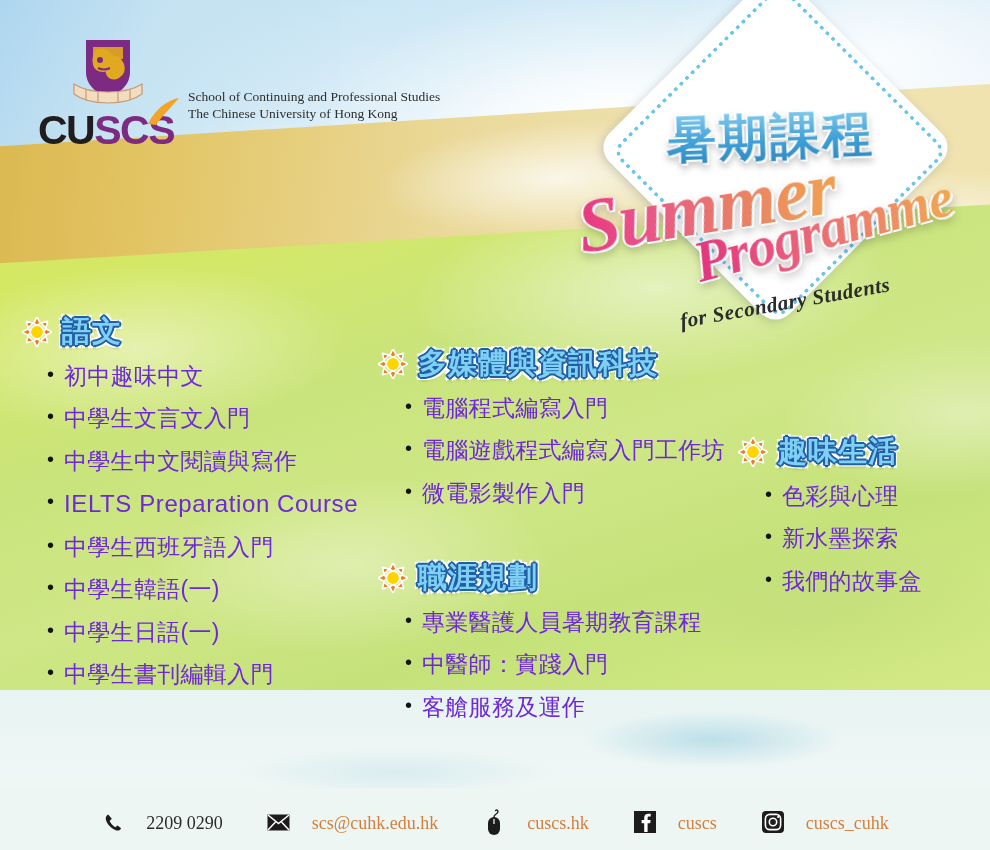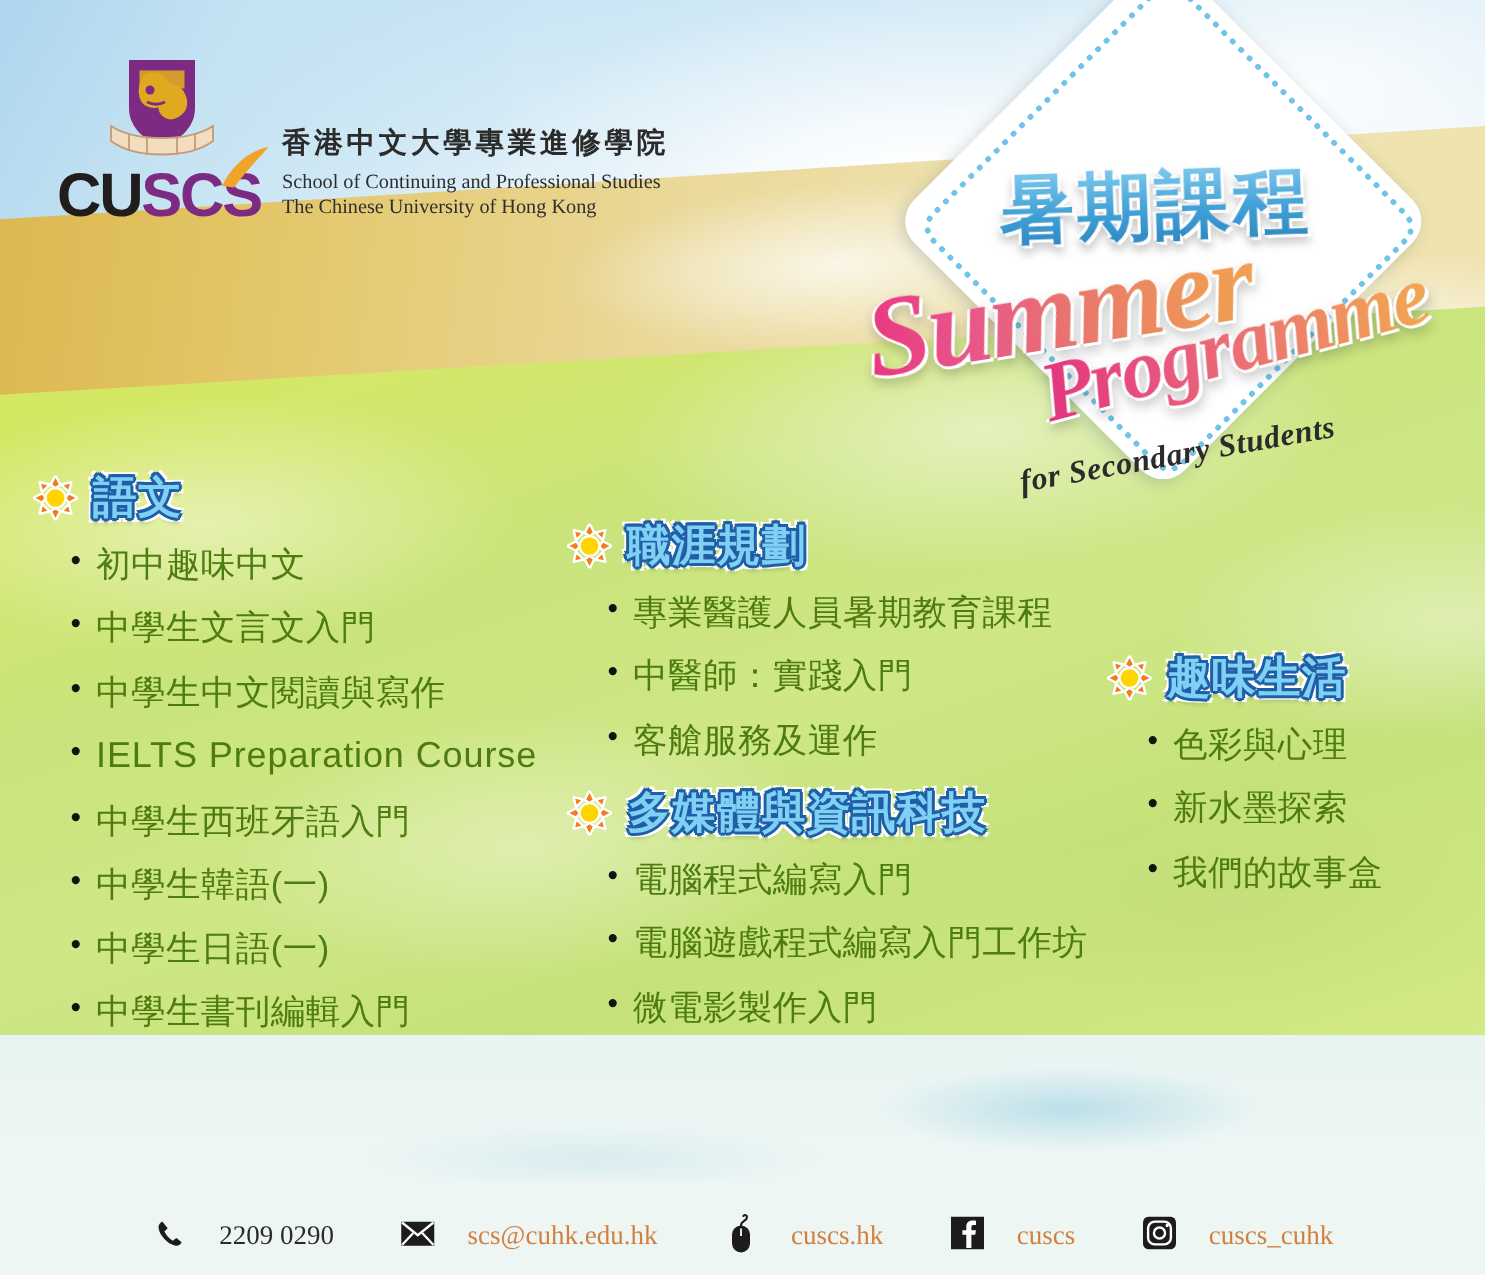--- a/index.html
+++ b/index.html
@@ -221,21 +221,21 @@
       3px 3px 0 #ffffff,-3px 3px 0 #ffffff,3px -3px 0 #ffffff,-3px -3px 0 #ffffff,
       0 4px 3px rgba(0,0,0,.16);
     white-space:nowrap;
   }
   .clist{list-style:none;margin:0;padding:0 0 0 42px;}
   .col-mid .clist{padding-left:44px;}
   .col-right .clist{padding-left:44px;}
   .clist li{
     position:relative;
     font-family:"Liberation Sans", sans-serif;
-    font-size:23px;color:#4d7c0f;line-height:1.45;
+    font-size:23px;color:#6d28d9;line-height:1.45;
     margin-bottom:9px;white-space:pre-line;letter-spacing:.3px;
   }
   .clist li::before{
     content:"\2022";
     position:absolute;left:-17px;top:0;font-size:20px;color:#121212;
   }
   .clist li.latin{font-size:24px;letter-spacing:.6px;}
 
   
   .footer{
@@ -281,21 +281,20 @@
         <span class="cu">CU</span><span class="scs">SCS</span>
       </div>
       <div class="swoosh">
         <svg width="34" height="28" viewBox="0 0 34 28">
           <path d="M2 26 C10 10 22 2 33 0 C26 8 18 16 10 27 Z" fill="#f0a428"></path>
         </svg>
       </div>
     </div>
 
     <div class="school-name">
-      <div class="school-cn">香港中文大學專業進修學院</div>
       <div class="school-en1">School of Continuing and Professional Studies</div>
       <div class="school-en2">The Chinese University of Hong Kong</div>
     </div>
   </div>
 
   <div class="diamond-wrap">
     <div class="diamond"></div>
     <div class="diamond-dots"></div>
     <div class="badge-text">
       <div class="t-cn-big">暑期課程</div>
@@ -332,20 +331,46 @@
         <li class="latin">IELTS Preparation Course</li>
         <li>中學生西班牙語入門</li>
         <li>中學生韓語(一)</li>
         <li>中學生日語(一)</li>
         <li>中學生書刊編輯入門</li>
       </ul>
     </div>
   </div>
 
   <div class="col col-mid">
+    <div class="section" style="margin-bottom:48px;">
+      <div class="sec-head">
+        <span class="sun">
+          <svg width="30" height="30" viewBox="0 0 30 30">
+            <g fill="#f47b20" stroke="#ffffff" stroke-width="1.6" stroke-linejoin="round">
+              <path d="M15 0 l3.2 6.2 L15 8.5 L11.8 6.2 Z"></path>
+              <path d="M15 30 l3.2 -6.2 L15 21.5 L11.8 23.8 Z"></path>
+              <path d="M0 15 l6.2 -3.2 L8.5 15 L6.2 18.2 Z"></path>
+              <path d="M30 15 l-6.2 -3.2 L21.5 15 L23.8 18.2 Z"></path>
+              <path d="M4.4 4.4 l6.6 1.6 L8.6 8.6 L6 11 Z"></path>
+              <path d="M25.6 4.4 l-6.6 1.6 L21.4 8.6 L24 11 Z"></path>
+              <path d="M4.4 25.6 l1.6 -6.6 L8.6 21.4 L11 24 Z"></path>
+              <path d="M25.6 25.6 l-1.6 -6.6 L21.4 21.4 L19 24 Z"></path>
+            </g>
+            <circle cx="15" cy="15" r="6.6" fill="#ffd400" stroke="#ffffff" stroke-width="1.4"></circle>
+          </svg>
+        </span>
+        <span class="sec-title">多媒體與資訊科技</span>
+      </div>
+      <ul class="clist">
+        <li>電腦程式編寫入門</li>
+        <li>電腦遊戲程式編寫入門工作坊</li>
+        <li>微電影製作入門</li>
+      </ul>
+    </div>
+
     <div class="section">
       <div class="sec-head">
         <span class="sun">
           <svg width="30" height="30" viewBox="0 0 30 30">
             <g fill="#f47b20" stroke="#ffffff" stroke-width="1.6" stroke-linejoin="round">
               <path d="M15 0 l3.2 6.2 L15 8.5 L11.8 6.2 Z"></path>
               <path d="M15 30 l3.2 -6.2 L15 21.5 L11.8 23.8 Z"></path>
               <path d="M0 15 l6.2 -3.2 L8.5 15 L6.2 18.2 Z"></path>
               <path d="M30 15 l-6.2 -3.2 L21.5 15 L23.8 18.2 Z"></path>
               <path d="M4.4 4.4 l6.6 1.6 L8.6 8.6 L6 11 Z"></path>
@@ -355,46 +380,20 @@
             </g>
             <circle cx="15" cy="15" r="6.6" fill="#ffd400" stroke="#ffffff" stroke-width="1.4"></circle>
           </svg>
         </span>
         <span class="sec-title">職涯規劃</span>
       </div>
       <ul class="clist">
         <li>專業醫護人員暑期教育課程</li>
         <li>中醫師：實踐入門</li>
         <li>客艙服務及運作</li>
-      </ul>
-    </div>
-
-    <div class="section" style="margin-bottom:48px;">
-      <div class="sec-head">
-        <span class="sun">
-          <svg width="30" height="30" viewBox="0 0 30 30">
-            <g fill="#f47b20" stroke="#ffffff" stroke-width="1.6" stroke-linejoin="round">
-              <path d="M15 0 l3.2 6.2 L15 8.5 L11.8 6.2 Z"></path>
-              <path d="M15 30 l3.2 -6.2 L15 21.5 L11.8 23.8 Z"></path>
-              <path d="M0 15 l6.2 -3.2 L8.5 15 L6.2 18.2 Z"></path>
-              <path d="M30 15 l-6.2 -3.2 L21.5 15 L23.8 18.2 Z"></path>
-              <path d="M4.4 4.4 l6.6 1.6 L8.6 8.6 L6 11 Z"></path>
-              <path d="M25.6 4.4 l-6.6 1.6 L21.4 8.6 L24 11 Z"></path>
-              <path d="M4.4 25.6 l1.6 -6.6 L8.6 21.4 L11 24 Z"></path>
-              <path d="M25.6 25.6 l-1.6 -6.6 L21.4 21.4 L19 24 Z"></path>
-            </g>
-            <circle cx="15" cy="15" r="6.6" fill="#ffd400" stroke="#ffffff" stroke-width="1.4"></circle>
-          </svg>
-        </span>
-        <span class="sec-title">多媒體與資訊科技</span>
-      </div>
-      <ul class="clist">
-        <li>電腦程式編寫入門</li>
-        <li>電腦遊戲程式編寫入門工作坊</li>
-        <li>微電影製作入門</li>
       </ul>
     </div>
   </div>
 
   <div class="col col-right">
     <div class="section">
       <div class="sec-head">
         <span class="sun">
           <svg width="30" height="30" viewBox="0 0 30 30">
             <g fill="#f47b20" stroke="#ffffff" stroke-width="1.6" stroke-linejoin="round">

